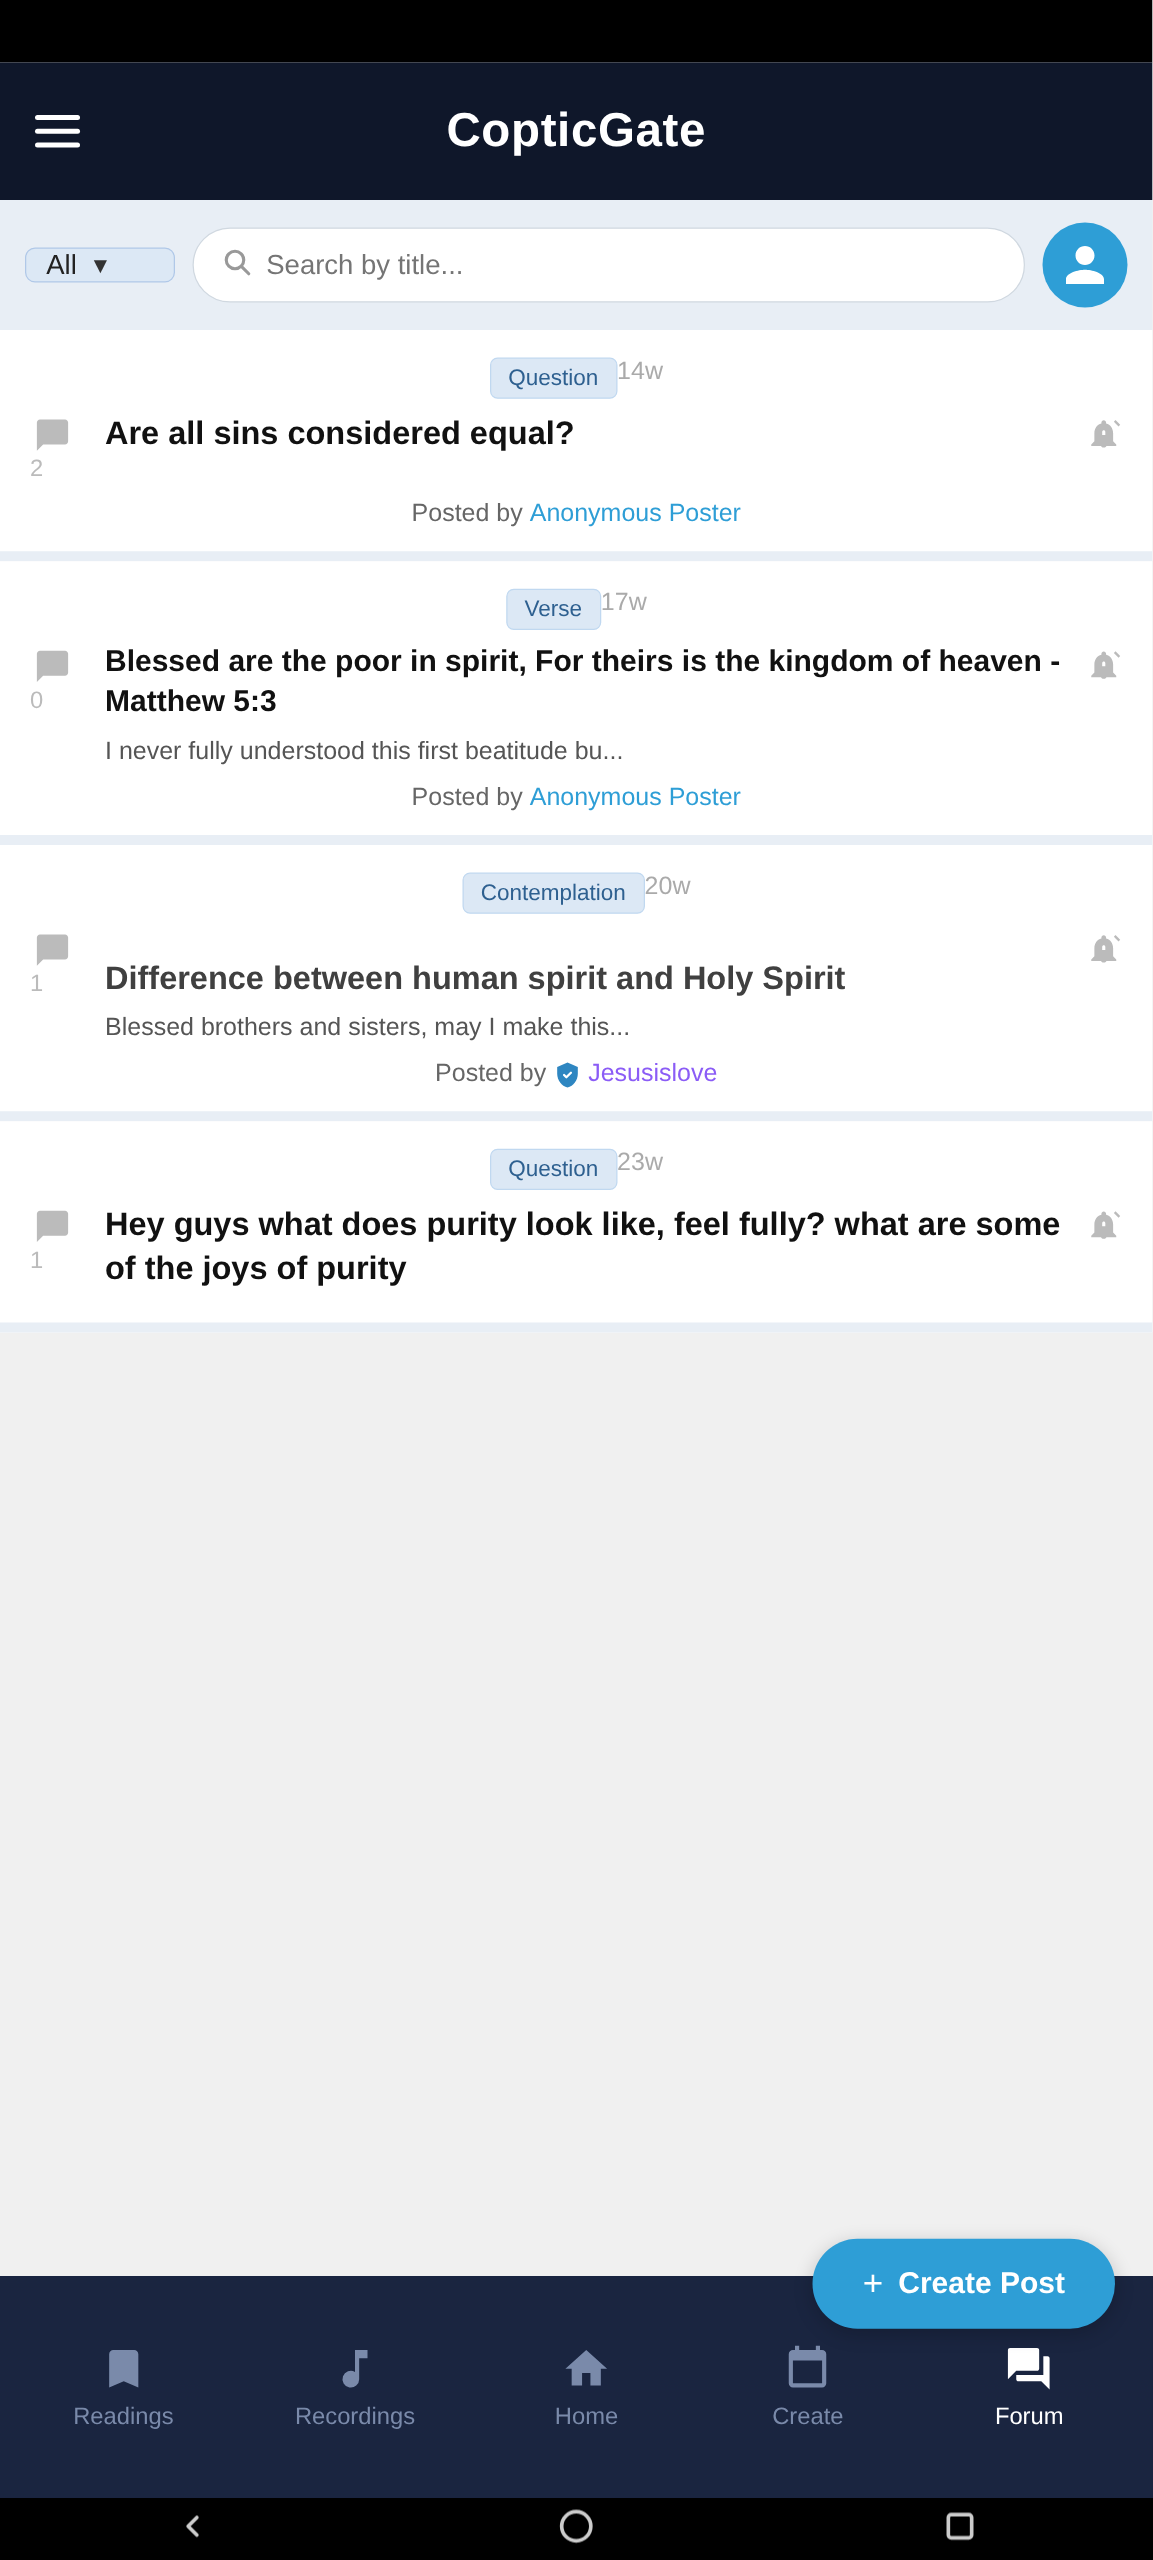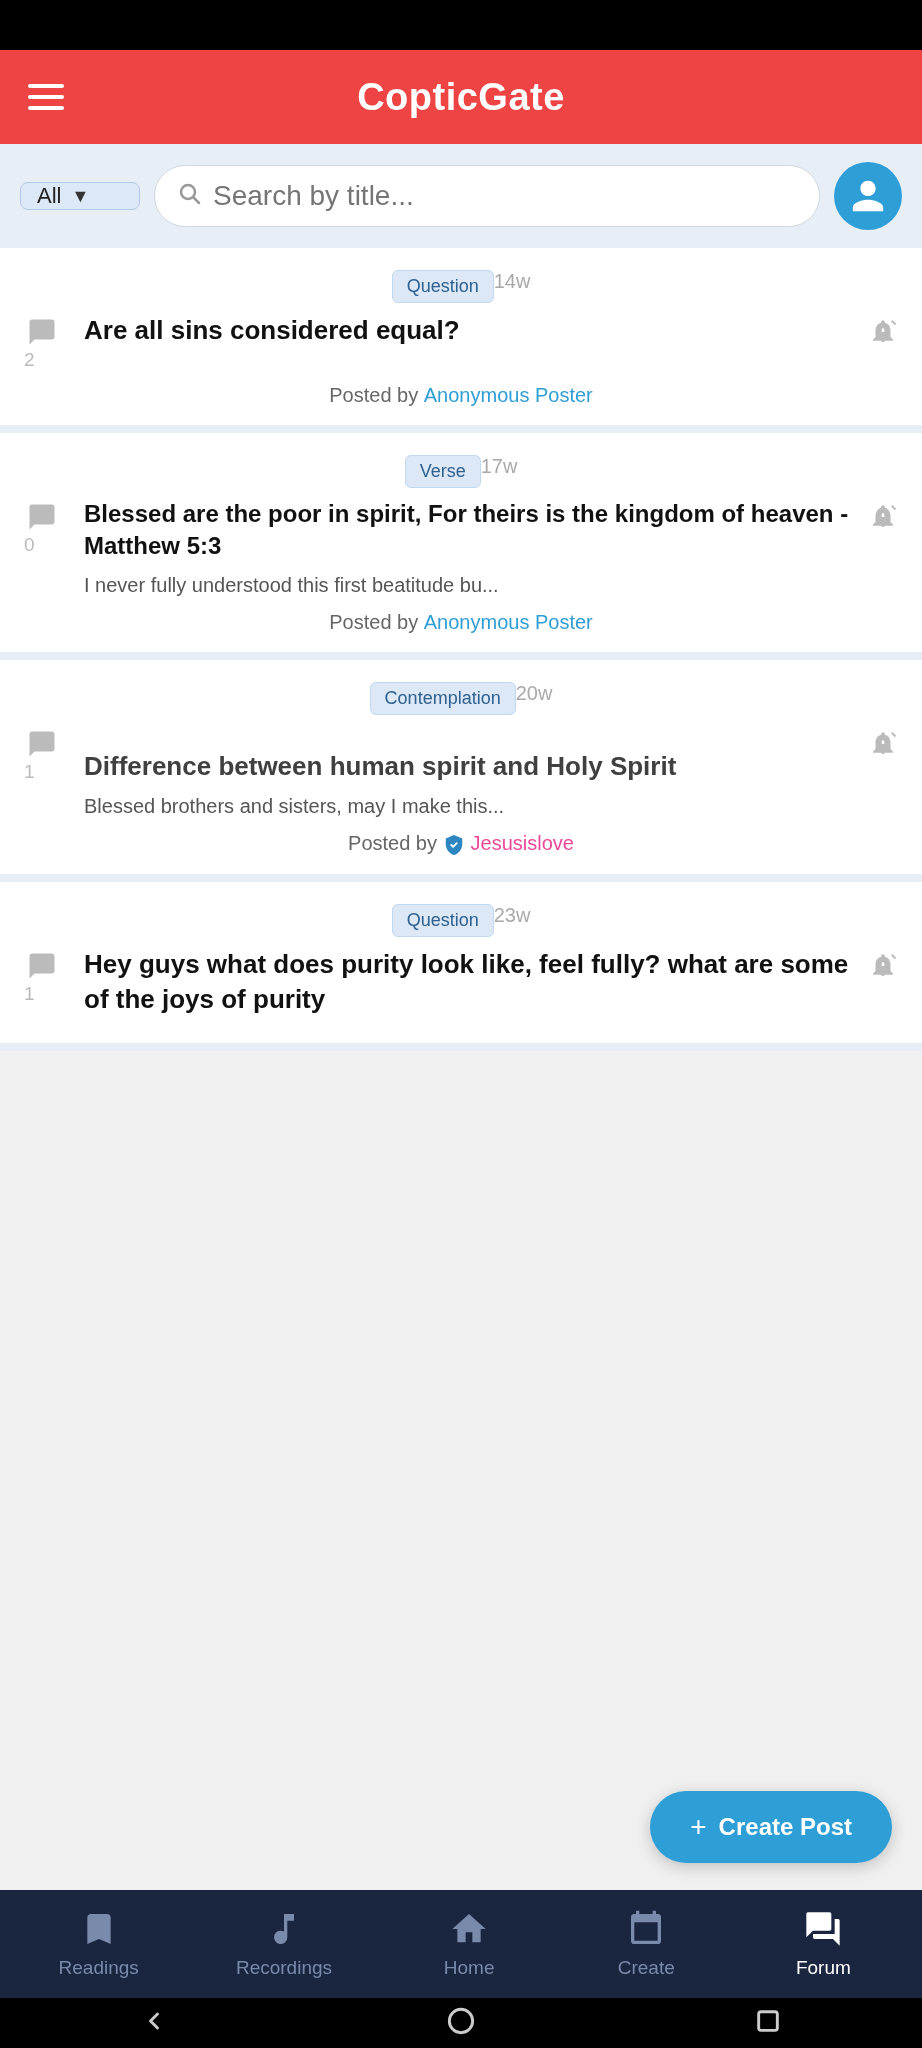--- a/index.html
+++ b/index.html
@@ -16,22 +16,22 @@
 
     
     .status-bar {
       background: #000;
       height: 50px;
       flex-shrink: 0;
     }
 
     
     .header {
-      background: #ef4444;
-      height: 94px;
+      background: #0f172a;
+      height: 110px;
       display: flex;
       align-items: center;
       justify-content: space-between;
       padding: 0 28px;
       flex-shrink: 0;
     }
     .header-menu-icon {
       display: flex;
       flex-direction: column;
       gap: 7px;
@@ -92,21 +92,21 @@
       align-items: center;
       gap: 12px;
     }
     .search-icon-svg {
       color: #999;
       font-size: 22px;
     }
     .search-input {
       border: none;
       outline: none;
-      font-size: 28px;
+      font-size: 22px;
       color: #ec4899;
       background: transparent;
       flex: 1;
     }
     .avatar-btn {
       width: 68px;
       height: 68px;
       background: #2e9ed6;
       border-radius: 50%;
       display: flex;
@@ -184,21 +184,21 @@
       color: #666;
     }
     .post-footer .poster-link {
       color: #2e9ed6;
       font-weight: 500;
     }
     .poster-verified {
       display: inline-flex;
       align-items: center;
       gap: 6px;
-      color: #ec4899;
+      color: #8b5cf6;
       font-weight: 500;
     }
     .verified-badge svg {
       width: 22px;
       height: 22px;
       fill: #2e86c1;
     }
 
     
     .create-post-btn {
@@ -215,21 +215,21 @@
       align-items: center;
       gap: 12px;
       cursor: pointer;
       box-shadow: 0 4px 16px rgba(0,0,0,0.2);
       z-index: 100;
     }
 
     
     .bottom-nav {
       background: #1a2540;
-      height: 108px;
+      height: 177px;
       display: flex;
       align-items: center;
       justify-content: space-around;
       padding: 0 10px;
       flex-shrink: 0;
       position: fixed;
       bottom: 50px;
       left: 0;
       width: 922px;
     }

